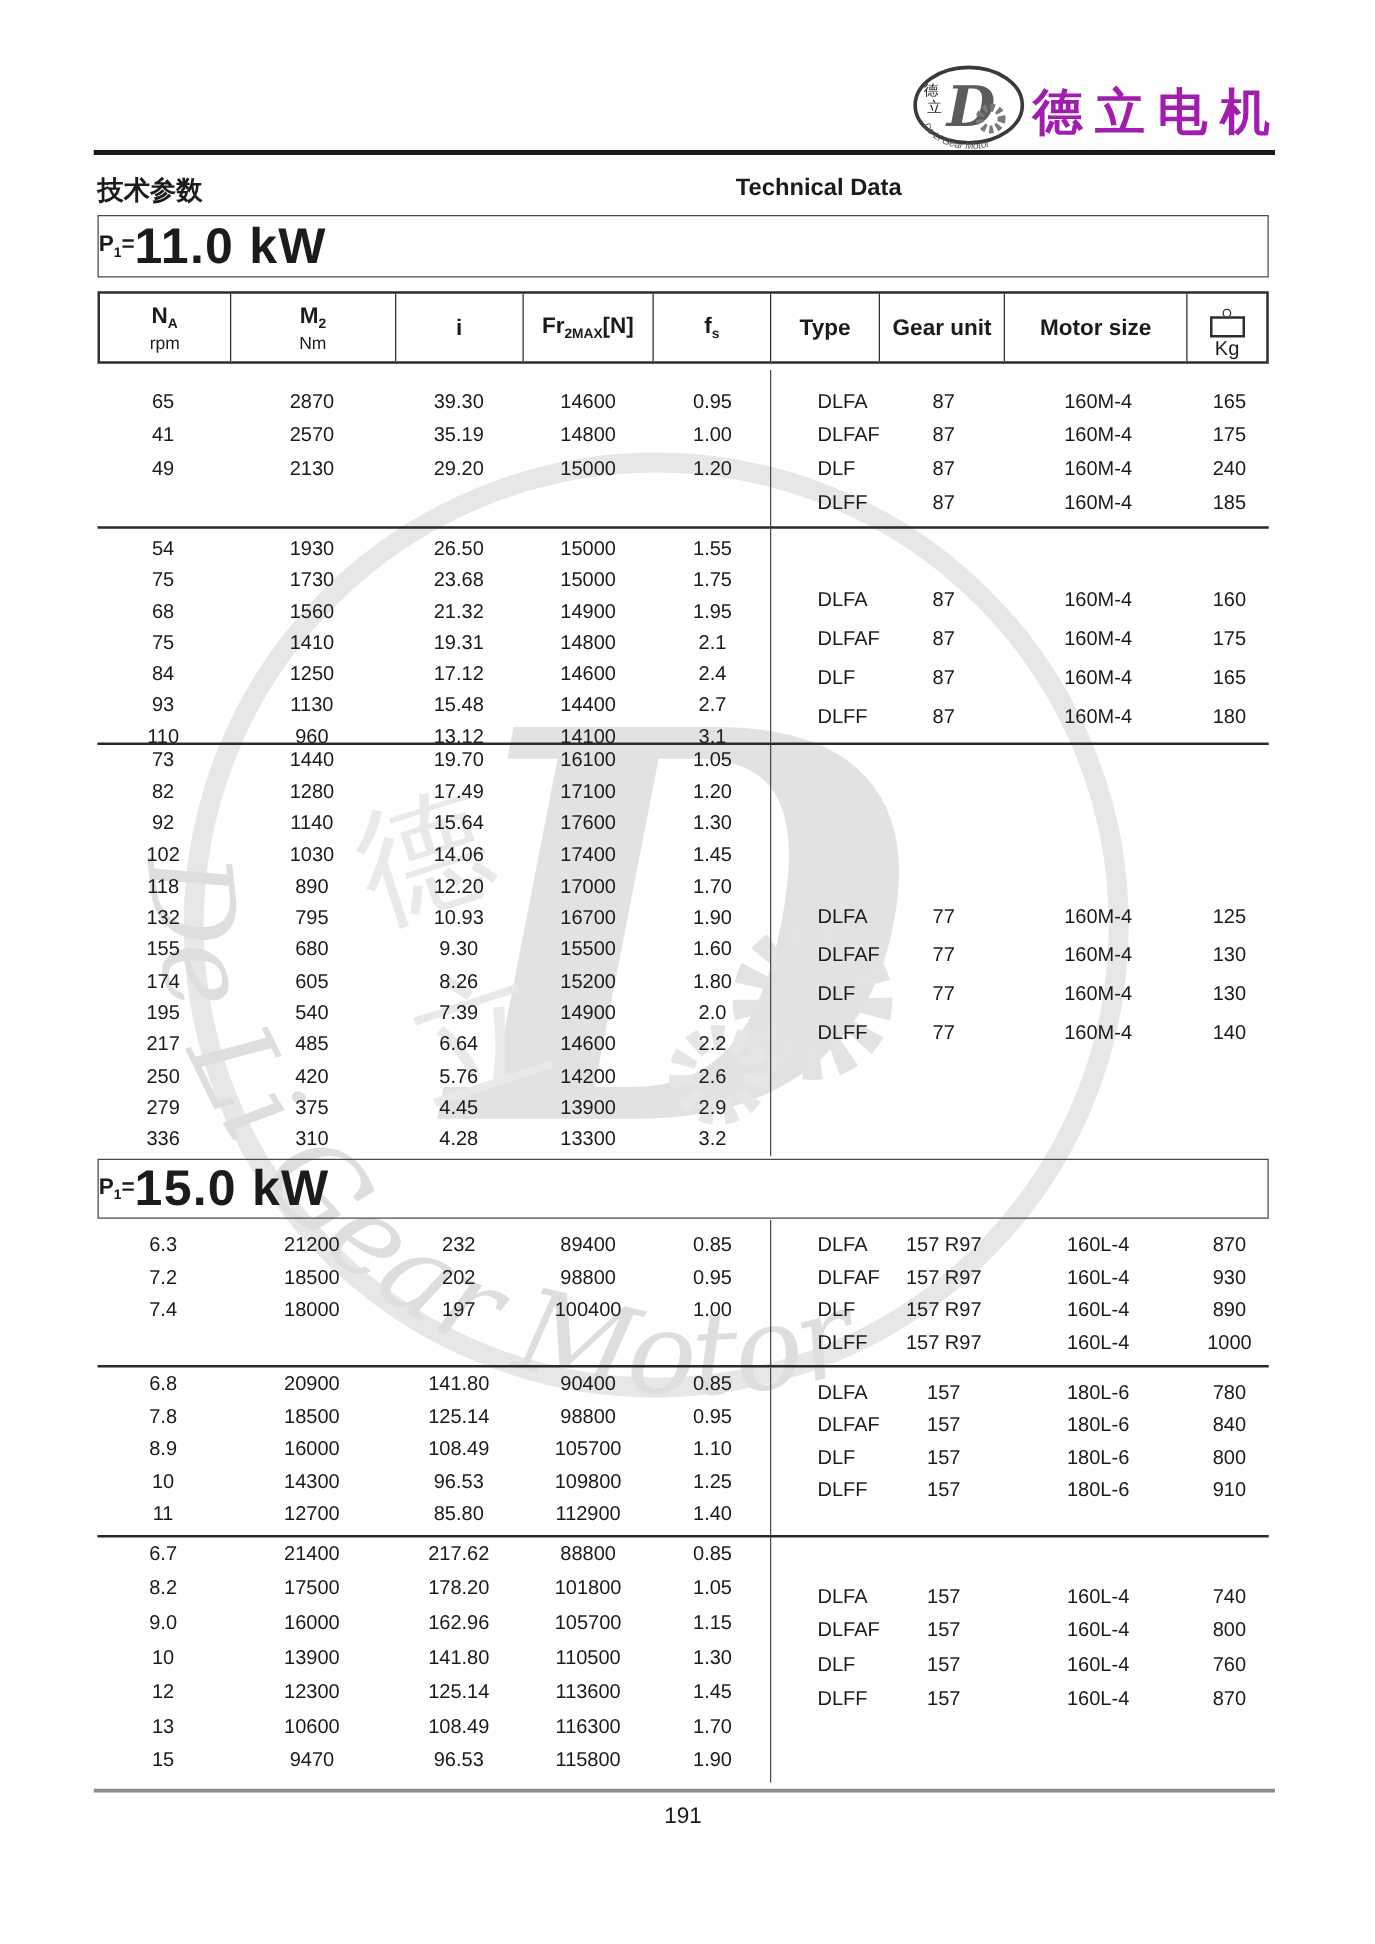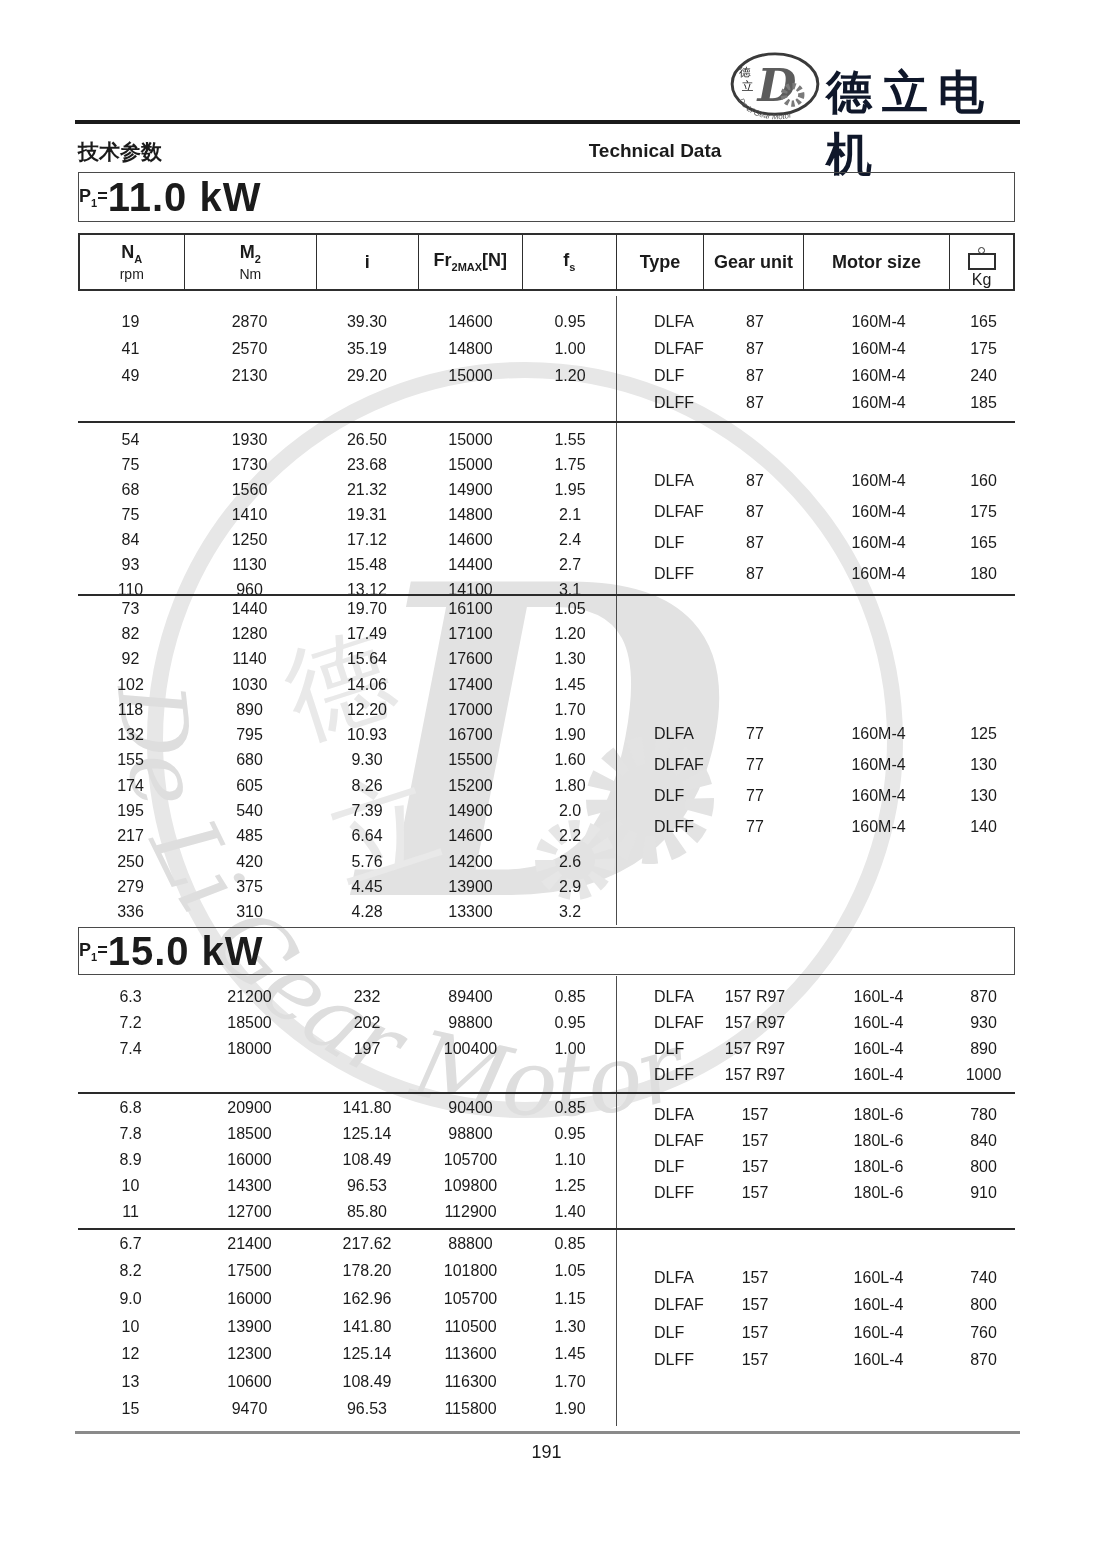--- a/index.html
+++ b/index.html
@@ -6,22 +6,22 @@
   html,body { background:#fff; }
   .page {
     position:relative; width:1100px; height:1555px; background:#ffffff;
     font-family:"Liberation Sans", sans-serif; color:#1b1b1b; overflow:hidden;
   }
   .layer { position:absolute; }
   
   .watermark { left:0; top:0; width:1100px; height:1555px; z-index:0; pointer-events:none; }
   
   .logo-svg { left:728px; top:50px; width:94px; height:76px; z-index:1; }
-  .brand-cn { left:826px; top:62px; width:210px; font-size:46px; font-weight:900;
-              letter-spacing:10px; color:#0f172a; z-index:1; font-family:"Liberation Serif", serif; }
+  .brand-cn { left:826px; top:62px; width:210px; font-size:40px; font-weight:900;
+              letter-spacing:10px; color:#a21caf; z-index:1; font-family:"Liberation Serif", serif; }
   .top-rule { left:75px; top:120px; width:945px; height:4px; background:#1a1a1a; z-index:1; }
   .title-cn { left:78px; top:138px; font-size:21px; font-weight:bold; z-index:1; }
   .title-en { left:500px; top:140px; width:310px; text-align:center; font-size:19px; font-weight:bold; z-index:1; }
   
   .banner { left:78px; width:937px; height:50px; border:1.5px solid #4a4a4a; z-index:1;
             display:flex; align-items:center; justify-content:flex-start; background:transparent; }
   .banner .p-small { font-size:18px; font-weight:bold; }
   .banner .p-small sub { font-size:11px; font-weight:bold; }
   .banner .p-big { font-size:40px; font-weight:bold; letter-spacing:1px; }
   .banner1 { top:172px; }
@@ -138,21 +138,21 @@
           <span class="kg-knob"></span>
           <span class="kg-body"></span>
         </div>
       <div class="kg-label">Kg</div>
     </div>
   </div>
 
   <div class="layer block b1a">
     <div class="left-rows">
         <div class="row left">
-          <div class="td">19</div>
+          <div class="td">65</div>
           <div class="td">2870</div>
           <div class="td">39.30</div>
           <div class="td">14600</div>
           <div class="td">0.95</div>
         </div>
         <div class="row left">
           <div class="td">41</div>
           <div class="td">2570</div>
           <div class="td">35.19</div>
           <div class="td">14800</div>

